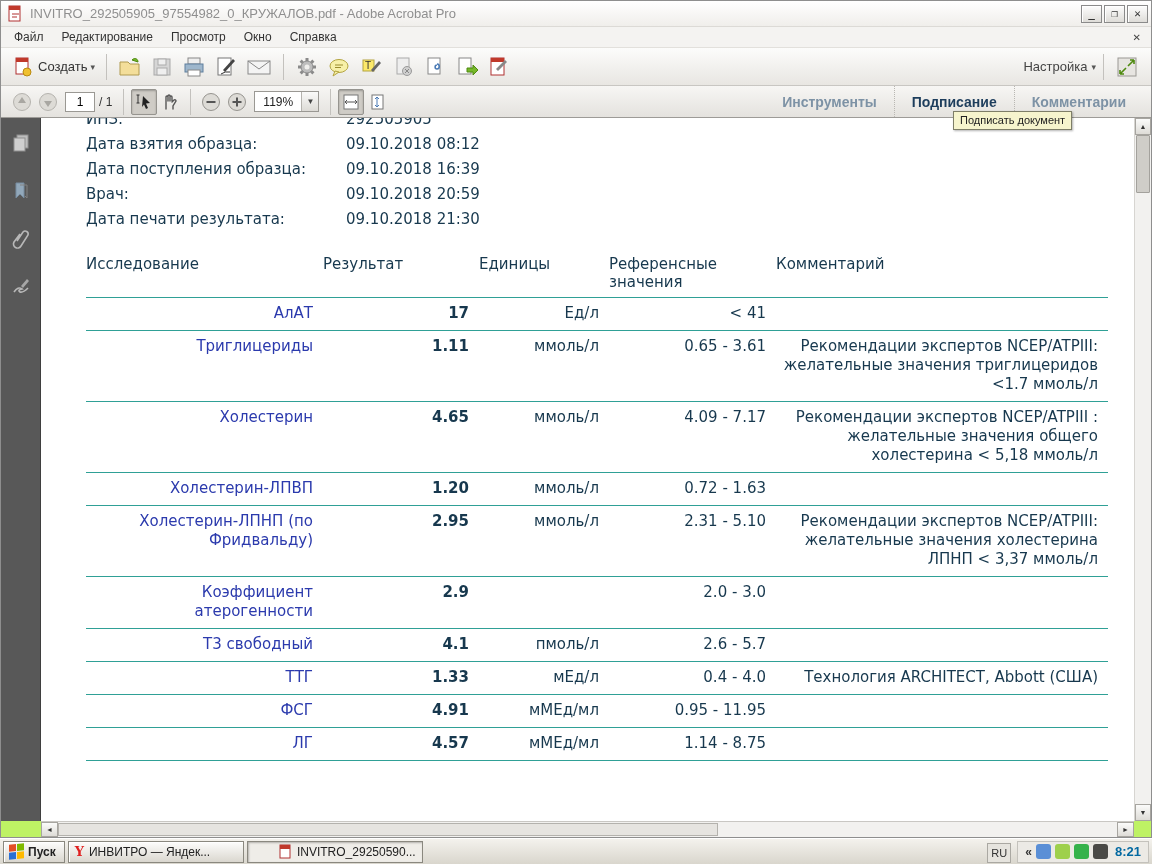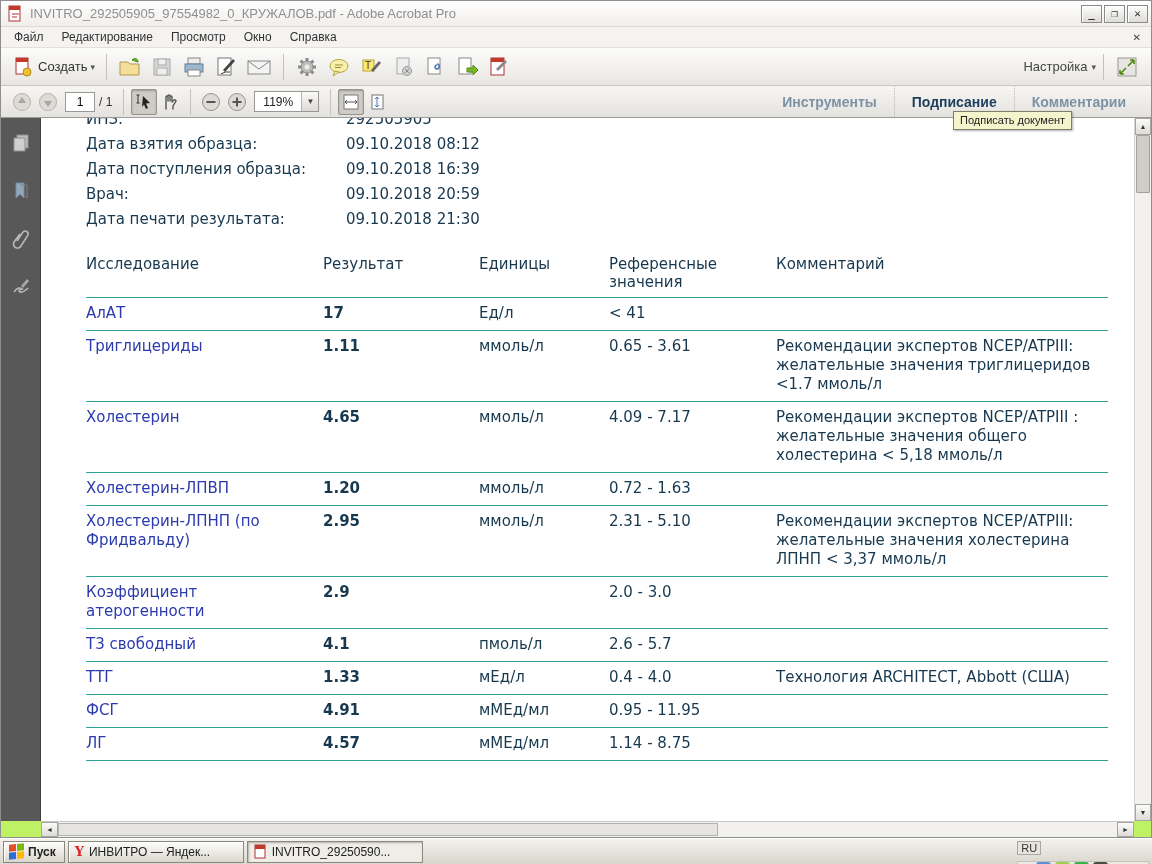--- a/index.html
+++ b/index.html
@@ -75,21 +75,21 @@
   .meta-value { }
 
   table.results { border-collapse:collapse; width:1022px; margin-top:16px; font-size:15px; table-layout:fixed; }
   table.results col.c-name { width:237px; }
   table.results col.c-res  { width:156px; }
   table.results col.c-unit { width:130px; }
   table.results col.c-ref  { width:167px; }
   table.results col.c-com  { width:332px; }
   table.results th { text-align:left; font-weight:normal; color:var(--doc-text);
     padding:8px 10px 6px 0; vertical-align:top; border-bottom:1px solid var(--table-line); }
-  table.results td { padding:6px 10px 7px 0; vertical-align:top; border-bottom:1px solid var(--table-line); line-height:19px; }
+  table.results td { padding:6px 10px 7px 0; vertical-align:top; border-bottom:1px solid var(--table-line); line-height:19px;text-align:right; }
   td.cell-name { color:var(--test-name-blue); }
   td.cell-res { font-weight:bold; }
 
   
   .vscroll { width:17px; flex:0 0 17px; background:#f2f1ef; border-left:1px solid #d7d5d1;
     display:flex; flex-direction:column; }
   .scroll-btn { height:17px; flex:0 0 17px; background:linear-gradient(#fbfbfa,#dedcd7);
     border:1px solid #a7a5a0; display:flex; align-items:center; justify-content:center;
     font-size:7px; color:#333; }
   .v-thumb { height:58px; margin:0 1px; background:#cfcdc8; border:1px solid #a3a19c; border-radius:1px; }
@@ -113,24 +113,24 @@
     background:linear-gradient(#f4f2ed,#d9d6cd); border-top:1px solid #ffffff;
     display:flex; align-items:center; padding:2px 3px; gap:3px; }
   .start-btn { height:22px; padding:0 8px 0 5px; display:flex; align-items:center; gap:4px;
     background:linear-gradient(#fdfdfc,#dad7cf); border:1px solid #8a887f;
     box-shadow:inset 1px 1px 0 #fff; font-weight:bold; font-size:12px; color:#222;justify-content:flex-end; }
   .winflag { display:grid; grid-template-columns:7px 7px; grid-template-rows:7px 7px; gap:1px; transform:skewY(-6deg); }
   .winflag i { display:block; }
   .task-btn { height:22px; width:176px; display:flex; align-items:center; gap:5px; padding:0 6px;
     background:linear-gradient(#fdfdfc,#dad7cf); border:1px solid #8a887f; box-shadow:inset 1px 1px 0 #fff;
     font-size:12px; color:#222; overflow:hidden; }
-  .task-btn.active { background:#efede8; box-shadow:inset 1px 1px 2px rgba(0,0,0,.25); }
+  .task-btn.active { background:#efede8; box-shadow:inset 1px 1px 2px rgba(0,0,0,.25);justify-content:flex-end; }
   .task-label { white-space:nowrap; overflow:hidden; }
   .yandex-glyph { color:#e02020; font-weight:bold; font-size:13px; font-family:"DejaVu Serif",serif; }
-  .tray { margin-left:auto; display:flex; align-items:flex-start; gap:6px; height:22px;flex-direction:column; }
+  .tray { margin-left:auto; display:flex; align-items:flex-end; gap:6px; height:22px; }
   .lang-box { width:24px; height:20px; background:#e6e4de; border:1px solid #aaa8a2;
     display:flex; align-items:center; justify-content:center; font-size:11px; color:#333; }
   .tray-inner { display:flex; align-items:center; gap:4px; background:#eceae5; border:1px solid #c4c2bc;
     height:22px; padding:0 7px; }
   .chevrons { font-size:12px; color:#333; font-weight:bold; }
   .tray-ico { width:15px; height:15px; border-radius:3px; display:inline-block; }
   .clock { font-size:13px; color:#0369a1; margin-left:3px;font-weight:bold; }
 
   svg { display:block; }
 </style>

